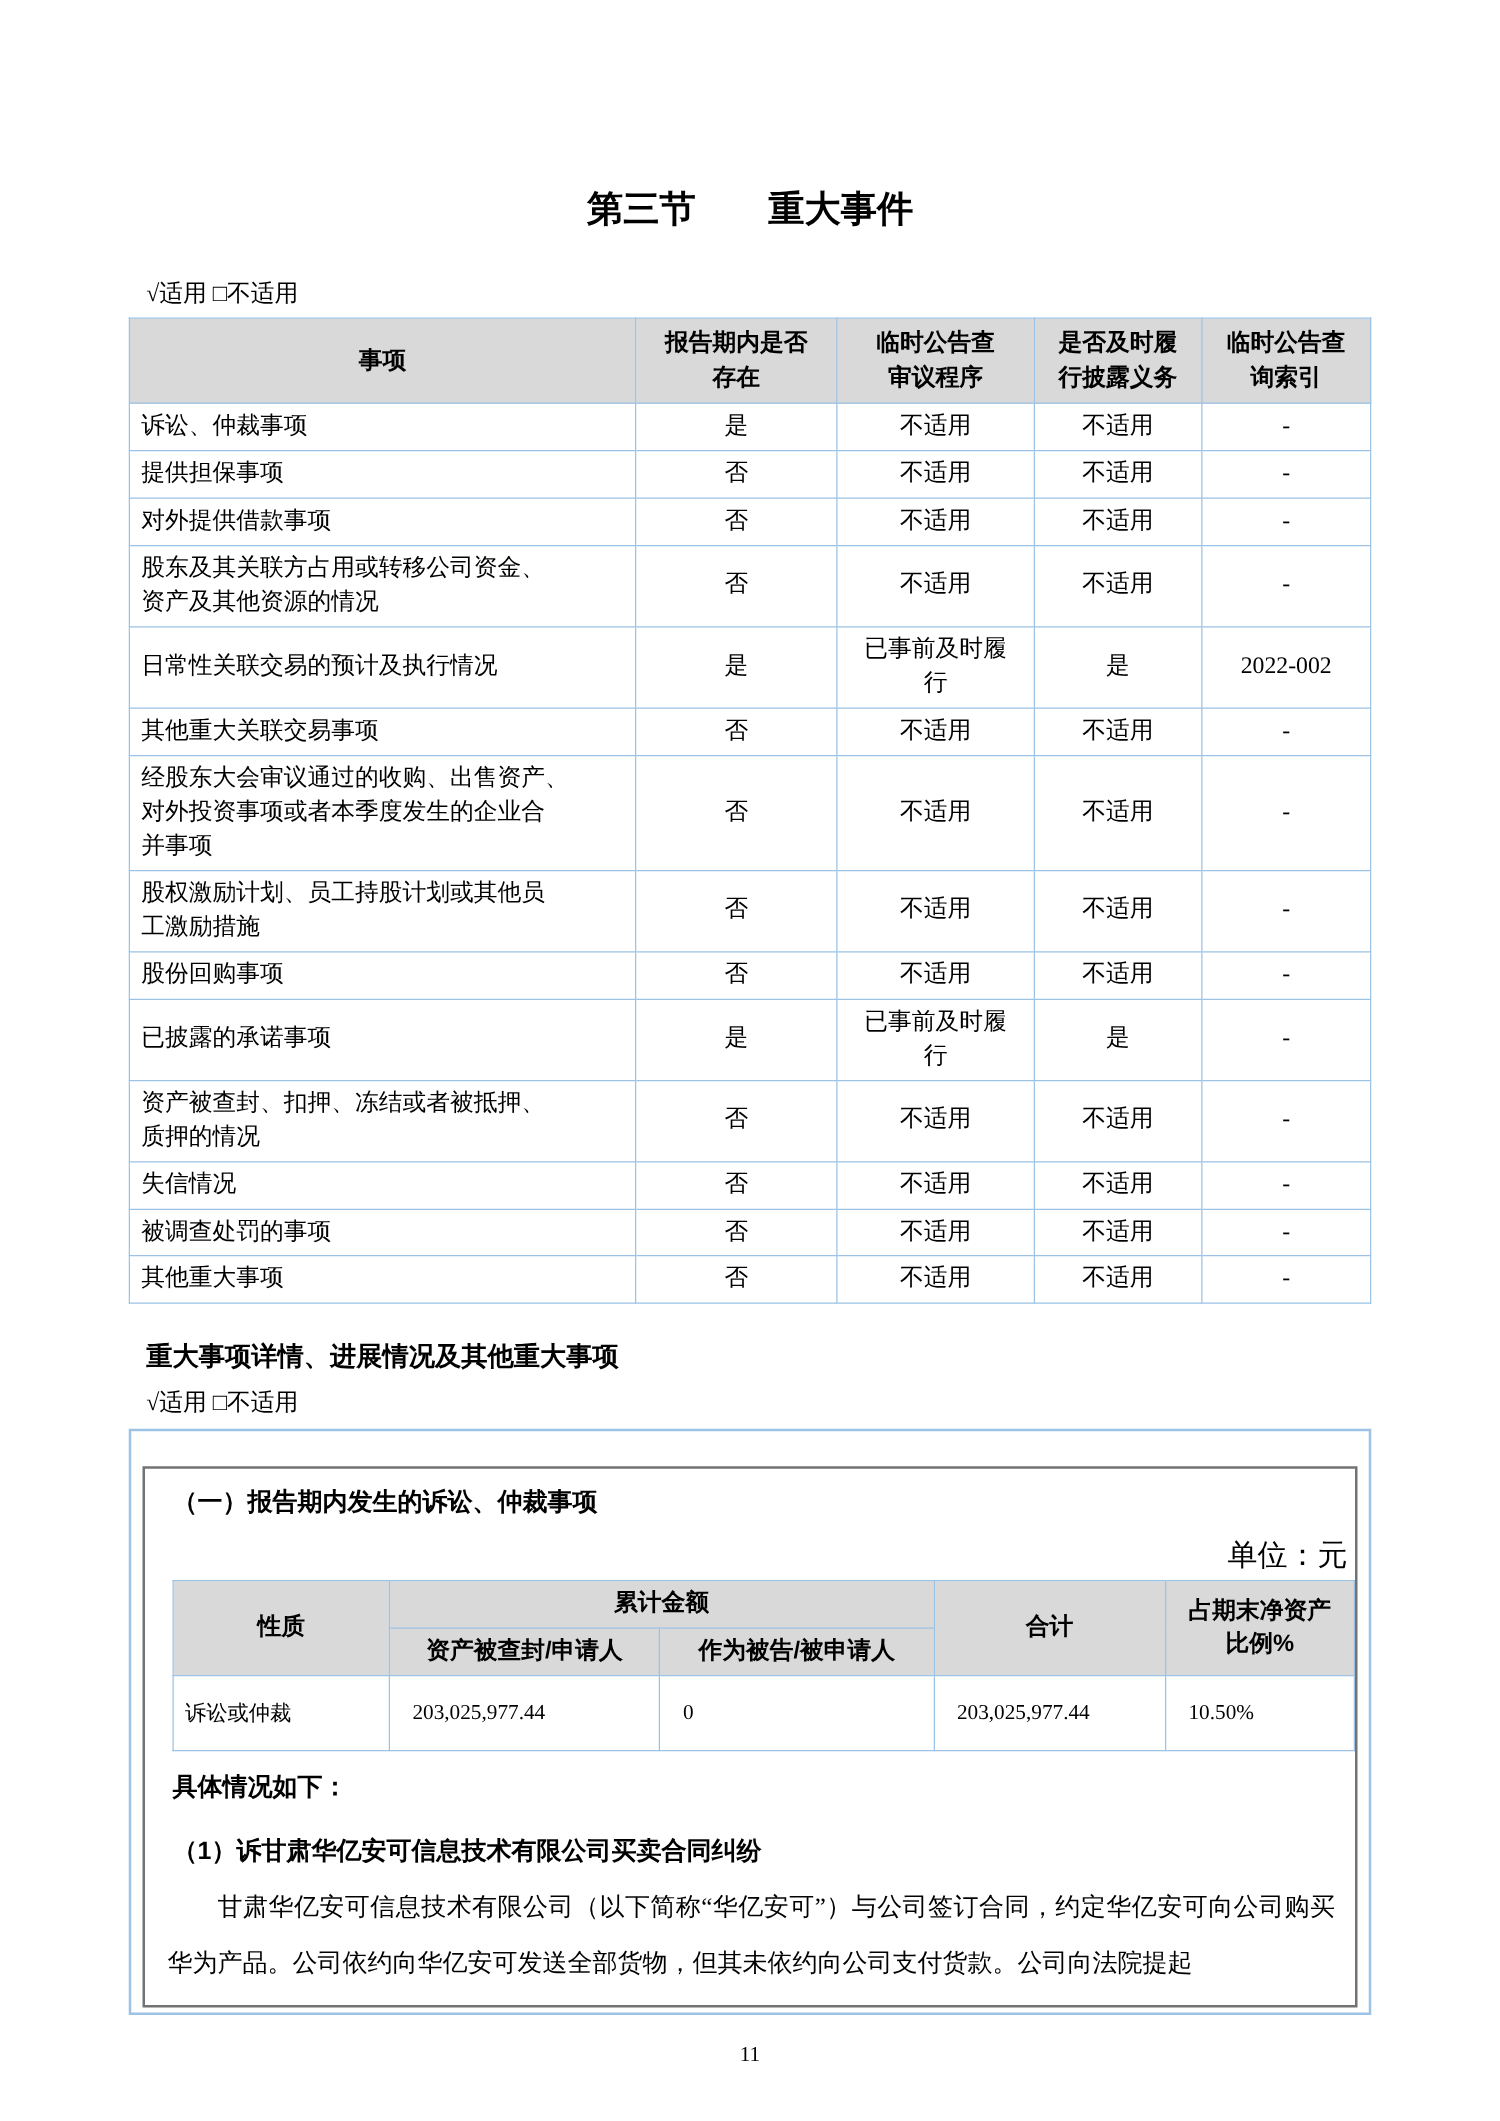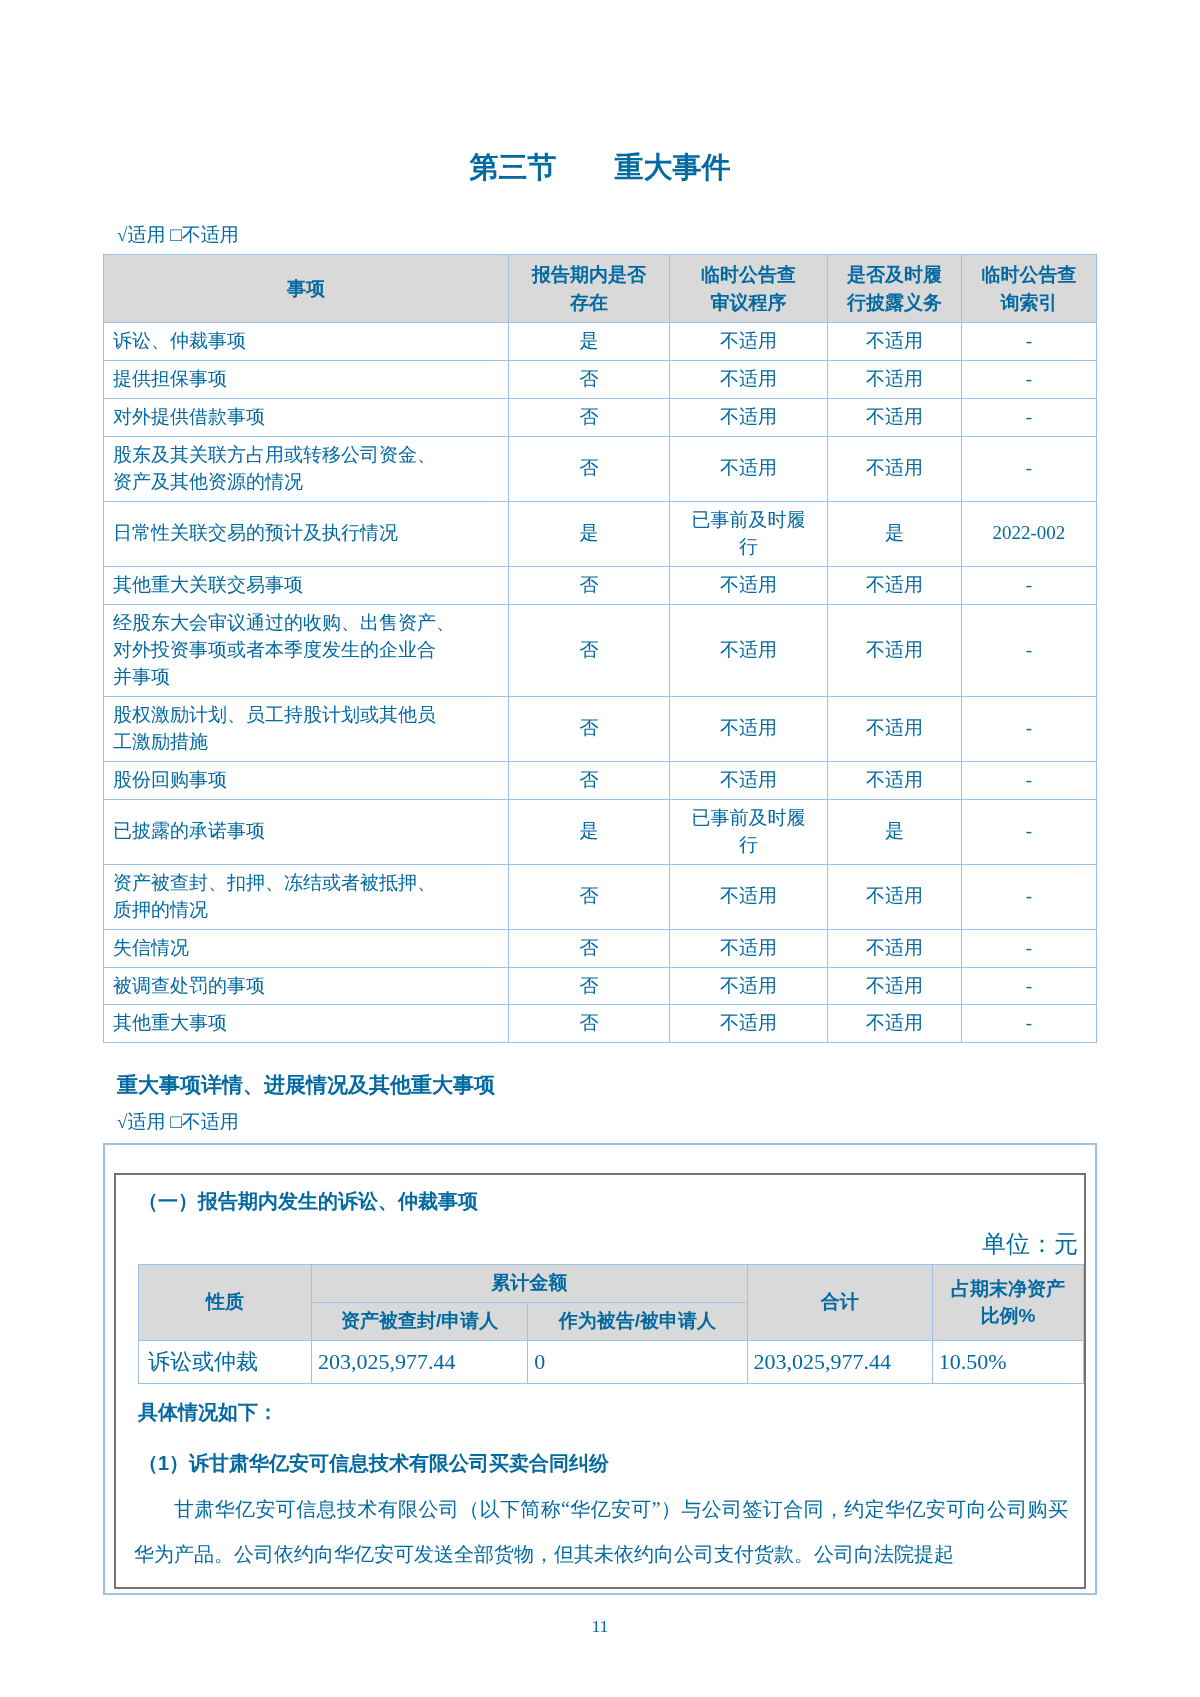--- a/index.html
+++ b/index.html
@@ -1,18 +1,18 @@
 <!DOCTYPE html>
 <html><head>
 <meta charset="utf-8">
 <style>
   html,body{margin:0;padding:0;background:#ffffff;}
   .page{
     width:1200px;height:1697px;background:#ffffff;overflow:hidden;
-    font-family:"Liberation Serif","DejaVu Serif",serif;color:#0369a1;
+    font-family:"Liberation Serif","DejaVu Serif",serif;color:#000000;
     box-sizing:border-box;
   }
   .content{padding:148px 103px 0 103px;}
 
   .doc-title{
     font-family:"Liberation Sans","DejaVu Sans",sans-serif;
     font-weight:bold;font-size:29px;text-align:center;
     margin:0 0 34px 0;white-space:pre;
   }
   .sec1-heading{
@@ -52,21 +52,21 @@
   .unit-line{font-size:24px;text-align:right;margin:0 6px 4px 0;padding-left:48px;}
 
   .t2{width:calc(100% - 22px);margin-left:22px;}
   .t2 th,.t2 td{border:1px solid #9CC2E5;}
   .t2 th{
     background:#D9D9D9;
     font-family:"Liberation Sans","DejaVu Sans",sans-serif;
     font-weight:bold;font-size:19px;padding:5px 4px;
     line-height:1.4;white-space:pre-line;text-align:center;vertical-align:middle;
   }
-  .t2 td{font-size:22px;padding:6px;vertical-align:middle;}
+  .t2 td{font-size:17px;padding:18px;vertical-align:middle;}
   .t2 td.nature{text-align:left;padding-left:9px;}
   .t2 td.num{padding-right:8px;}
 
   .bold-line{
     font-family:"Liberation Sans","DejaVu Sans",sans-serif;
     font-weight:bold;font-size:20px;margin:15px 0 0 22px;
   }
   .case-title{margin-top:24px;}
   .case-text{
     font-size:20px;line-height:2.25;text-align:justify;

